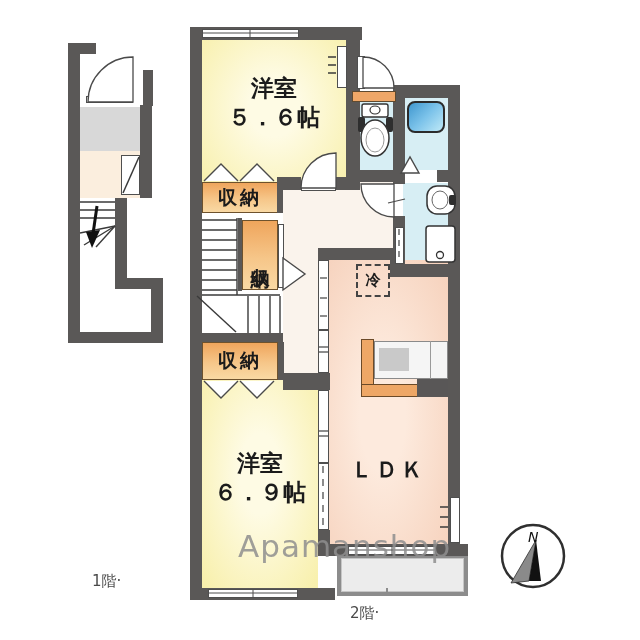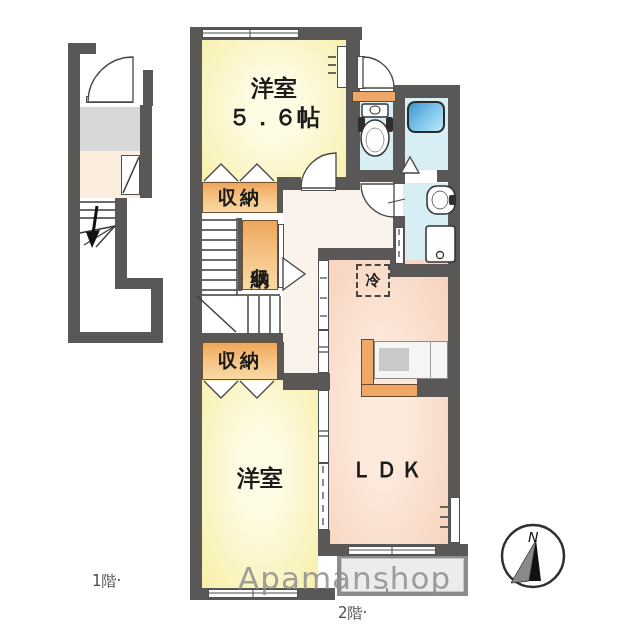--- a/index.html
+++ b/index.html
@@ -235,23 +235,24 @@
   </div>
 
   <div class="abs lbl" style="left:202px;top:183px;width:76px;height:29px;font-size:19px;letter-spacing:3px;">収納</div>
 
   <div class="abs lbl" style="left:242px;top:222px;width:36px;height:66px;font-size:19px;writing-mode:vertical-rl;text-orientation:upright;letter-spacing:3px;">収納</div>
 
   <div class="abs lbl" style="left:202px;top:344px;width:76px;height:34px;font-size:19px;letter-spacing:3px;">収納</div>
 
   <div class="abs lbl" style="left:202px;top:446px;width:116px;height:64px;flex-direction:column;font-size:23px;">
     <span>洋室</span>
+    <span>６．９帖</span>
   </div>
 
   <div class="abs lbl" style="left:329px;top:428px;width:119px;height:62px;flex-direction:column;font-size:22px;">
     <span style="letter-spacing:3px;margin-top:21px;">ＬＤＫ</span>
   </div>
 
-  <div class="wm" style="left:238px;top:560px;">Apamanshop</div>
+  <div class="wm" style="left:238px;top:528px;">Apamanshop</div>
 
   <div class="small" style="left:92px;top:572px;">1階·</div>
-  <div class="small" style="left:338px;top:604px;">2階·</div>
+  <div class="small" style="left:350px;top:604px;">2階·</div>
 </div>
 
 </body></html>

